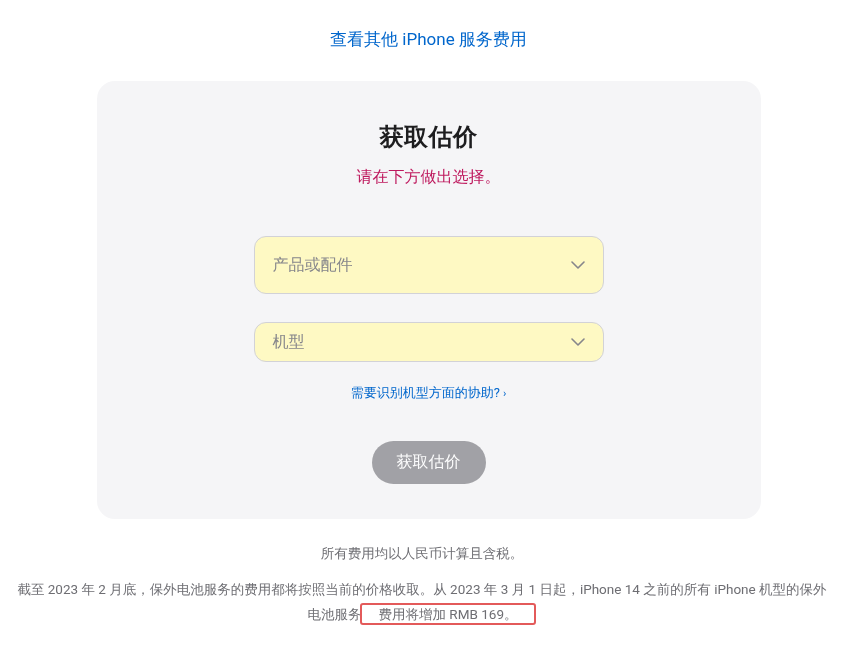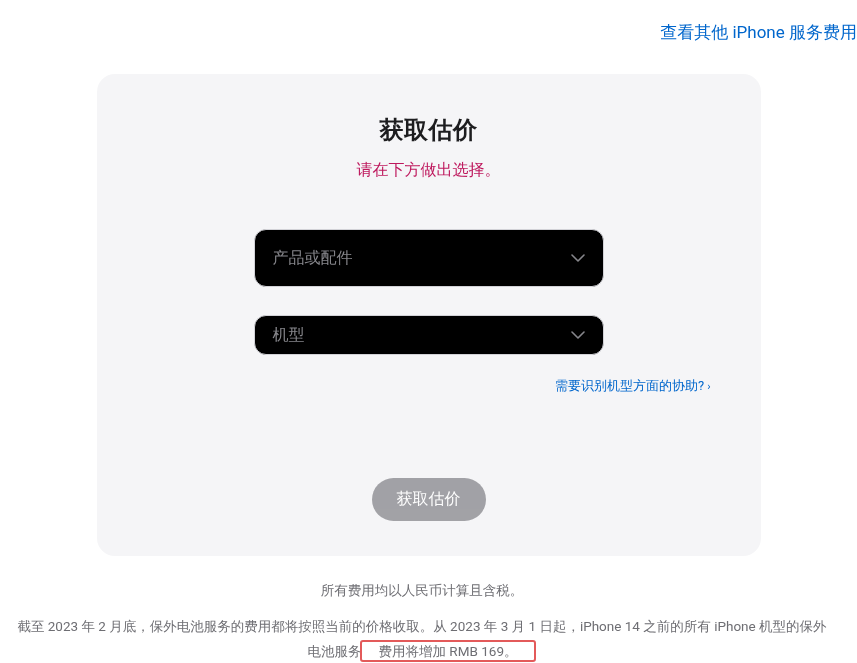--- a/index.html
+++ b/index.html
@@ -9,22 +9,22 @@
     }
     body {
       font-family: -apple-system, BlinkMacSystemFont, "Segoe UI", Roboto, Helvetica, Arial, sans-serif;
       background: #fff;
       width: 857px;
       height: 663px;
       position: relative;
       color: #1d1d1f;
     }
     .top-link {
-      text-align: right;
-      padding-top: 21px;
+      text-align: center;
+      padding-top: 28px;
       padding-bottom: 30px;
     }
     .top-link a {
       color: #06c;
       text-decoration: none;
       font-size: 17px;
     }
     .card {
       width: 664px;
       margin: 0 auto;
@@ -47,42 +47,42 @@
       margin-bottom: 48px;
     }
     .select-wrapper {
       width: 350px;
       margin: 0 auto 28px auto;
       position: relative;
     }
     .select-field {
       width: 100%;
       height: 58px;
-      background: #000000;
+      background: #fef9c3;
       border: 1px solid #d2d2d7;
       border-radius: 12px;
       padding: 0 18px;
       font-size: 16px;
       color: #86868b;
       display: flex;
       align-items: center;
       justify-content: space-between;
       cursor: pointer;
     }
     .select-field.small {
       height: 40px;
     }
     .chevron {
       color: #86868b;
       display: inline-flex;
     }
     .help-link {
-      text-align: right;
+      text-align: center;
       margin-top: -8px;
-      margin-bottom: 83px;
+      margin-bottom: 39px;
     }
     .help-link a {
       color: #06c;
       text-decoration: none;
       font-size: 13px;
     }
     .help-chevron {
       display: inline-block;
       margin-left: 3px;
       font-size: 11px;

